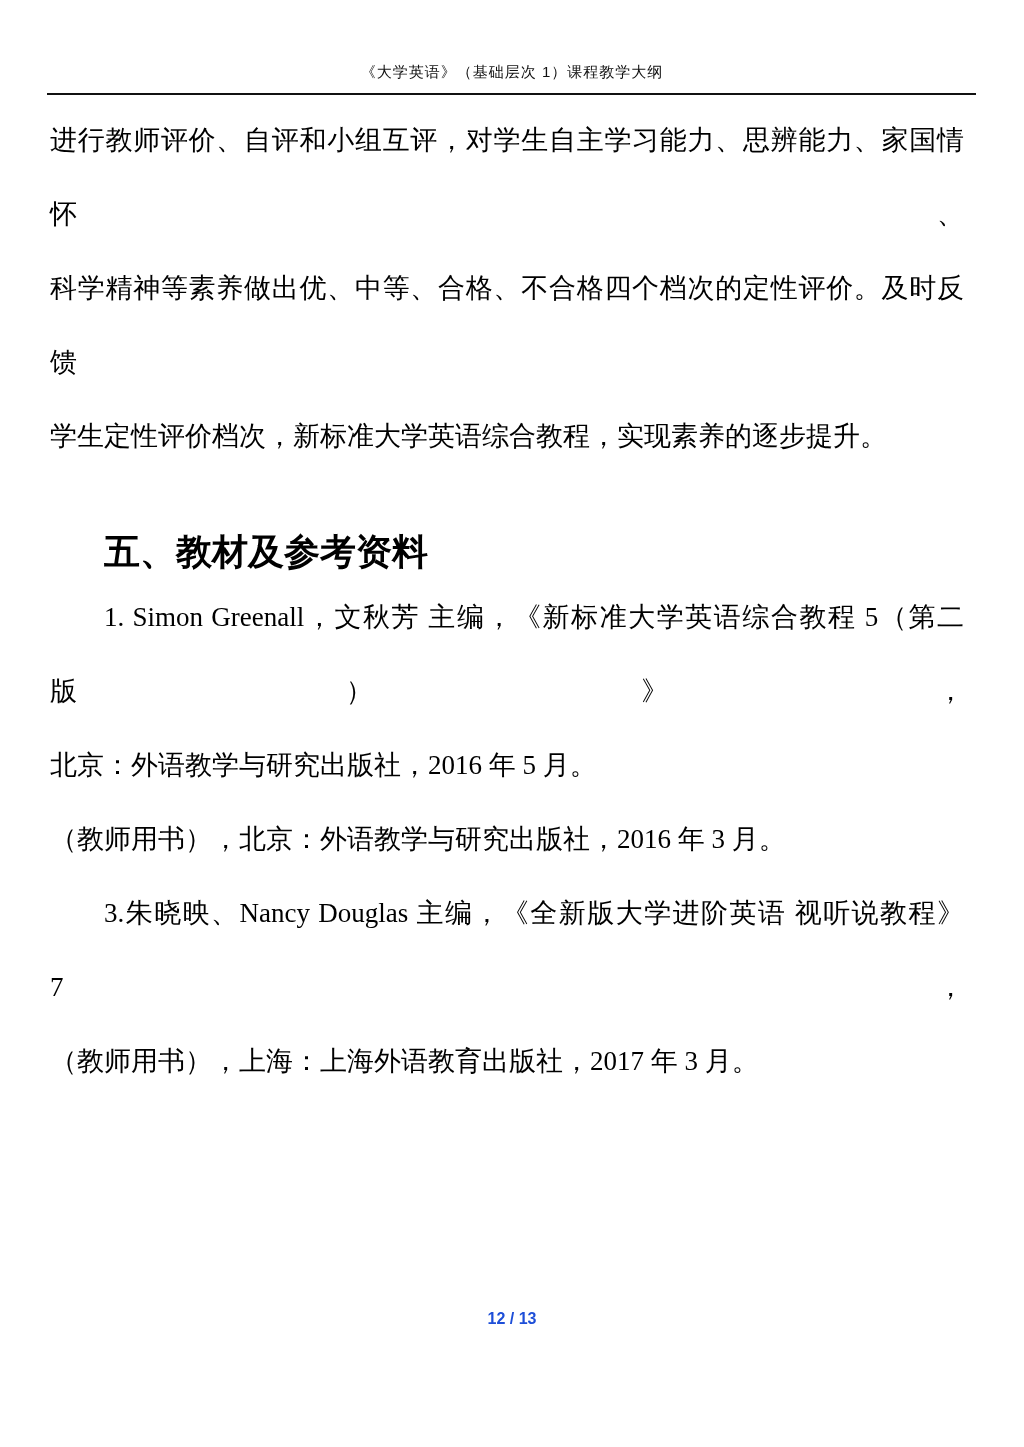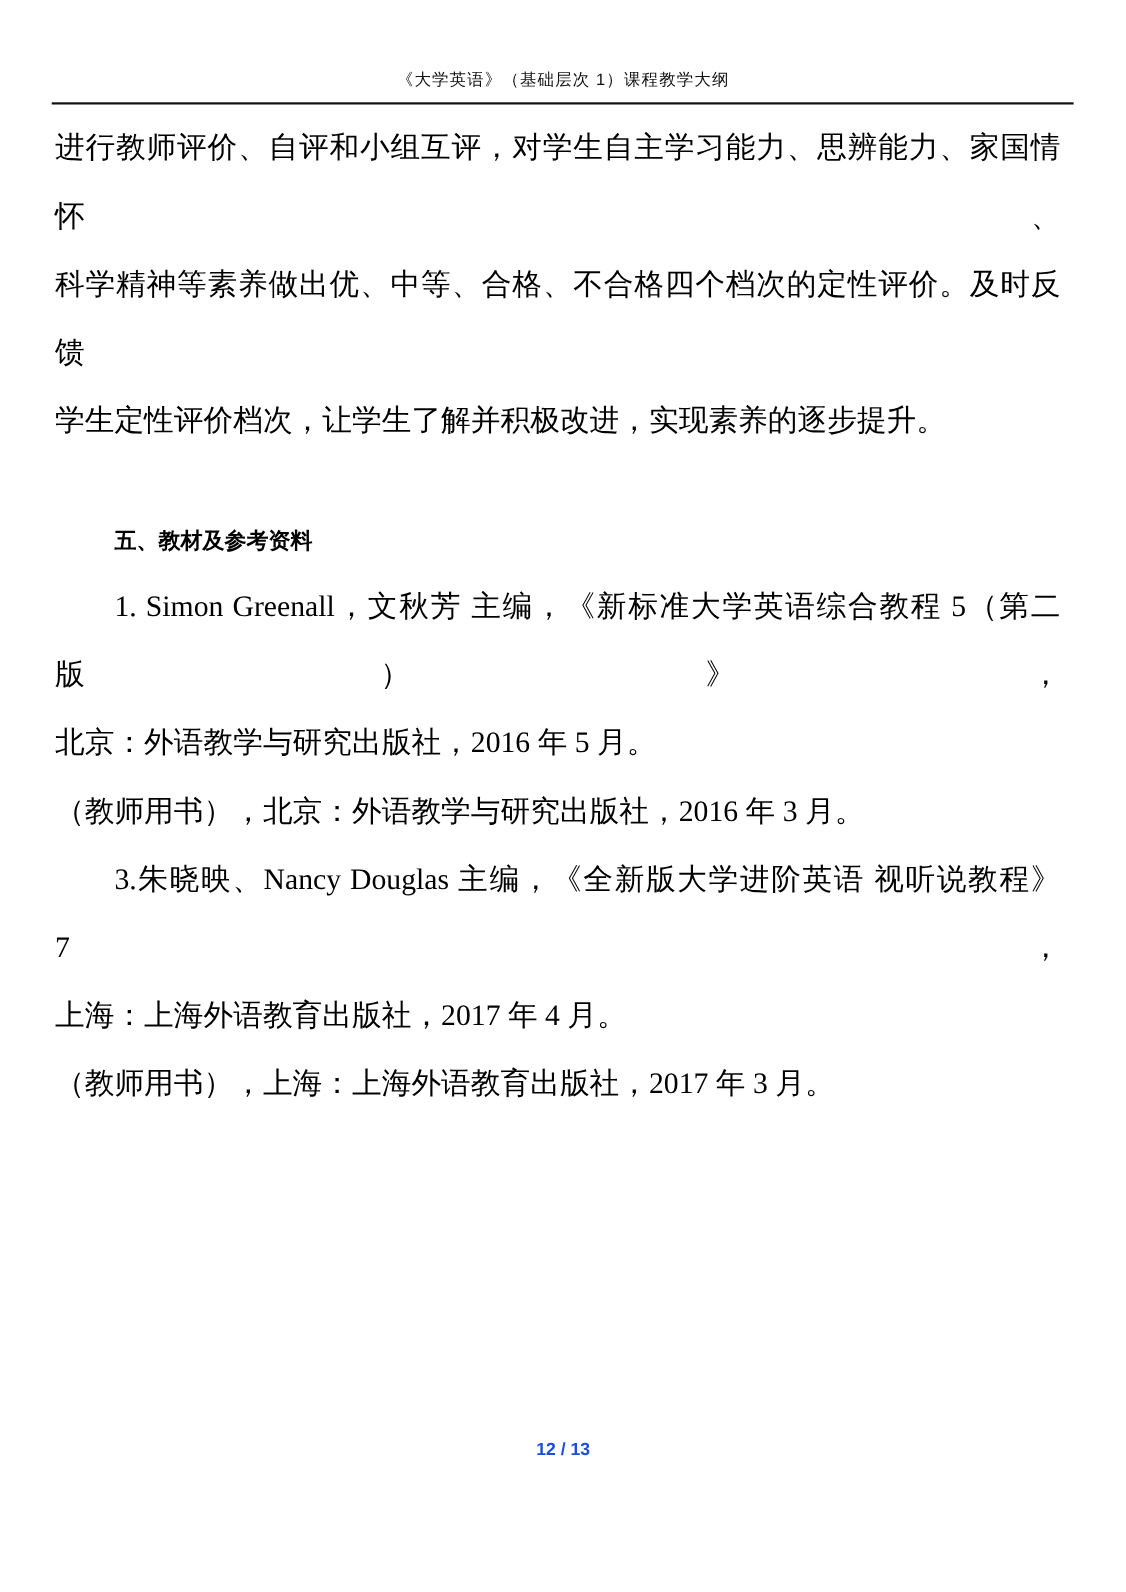--- a/index.html
+++ b/index.html
@@ -32,34 +32,34 @@
     border-top: 2px solid #111111;
   }
   .content {
     position: absolute;
     top: 103px;
     left: 50px;
     width: 914px;
   }
   .ln {
     font-size: 27px;
-    line-height: 62px;
+    line-height: 74px;
     white-space: normal;
     color: #000000;
   }
   .jl {
     text-align: justify;
     text-align-last: justify;
   }
   .ind { text-indent: 54px; }
   .spacer { height: 52px; }
   .heading {
-    font-family: Liberation Sans, sans-serif;
+    font-family: Liberation Serif, serif;
     font-weight: bold;
-    font-size: 20px;
+    font-size: 36px;
     line-height: 55px;
     text-indent: 54px;
   }
   .footer {
     position: absolute;
     top: 1310px;
     left: 0;
     right: 0;
     text-align: center;
     font-size: 16px;
@@ -74,33 +74,32 @@
 <div class="page">
 
   <div class="hdr-title">《大学英语》（基础层次 1）课程教学大纲</div>
 
   <div class="hdr-rule"></div>
 
   <div class="content">
 
     <div class="ln jl">进行教师评价、自评和小组互评，对学生自主学习能力、思辨能力、家国情怀、</div>
     <div class="ln jl">科学精神等素养做出优、中等、合格、不合格四个档次的定性评价。及时反馈</div>
-    <div class="ln">学生定性评价档次，让学生了解并积极改进，实现素养的逐步提升。</div>
+    <div class="ln">学生定性评价档次，新标准大学英语综合教程，实现素养的逐步提升。</div>
 
     <div class="spacer"></div>
 
     <div class="heading">五、教材及参考资料</div>
 
     <div class="ln jl ind">1. Simon Greenall，文秋芳 主编，《新标准大学英语综合教程 5（第二版）》，</div>
     <div class="ln">北京：外语教学与研究出版社，2016 年 5 月。</div>
 
     <div class="ln">（教师用书），北京：外语教学与研究出版社，2016 年 3 月。</div>
 
     <div class="ln jl ind">3.朱晓映、Nancy Douglas 主编，《全新版大学进阶英语 视听说教程》7，</div>
-    <div class="ln">上海：上海外语教育出版社，2017 年 4 月。</div>
 
     <div class="ln">（教师用书），上海：上海外语教育出版社，2017 年 3 月。</div>
 
   </div>
 
   <div class="footer">12 / 13</div>
 
 </div>
 
 </body></html>

